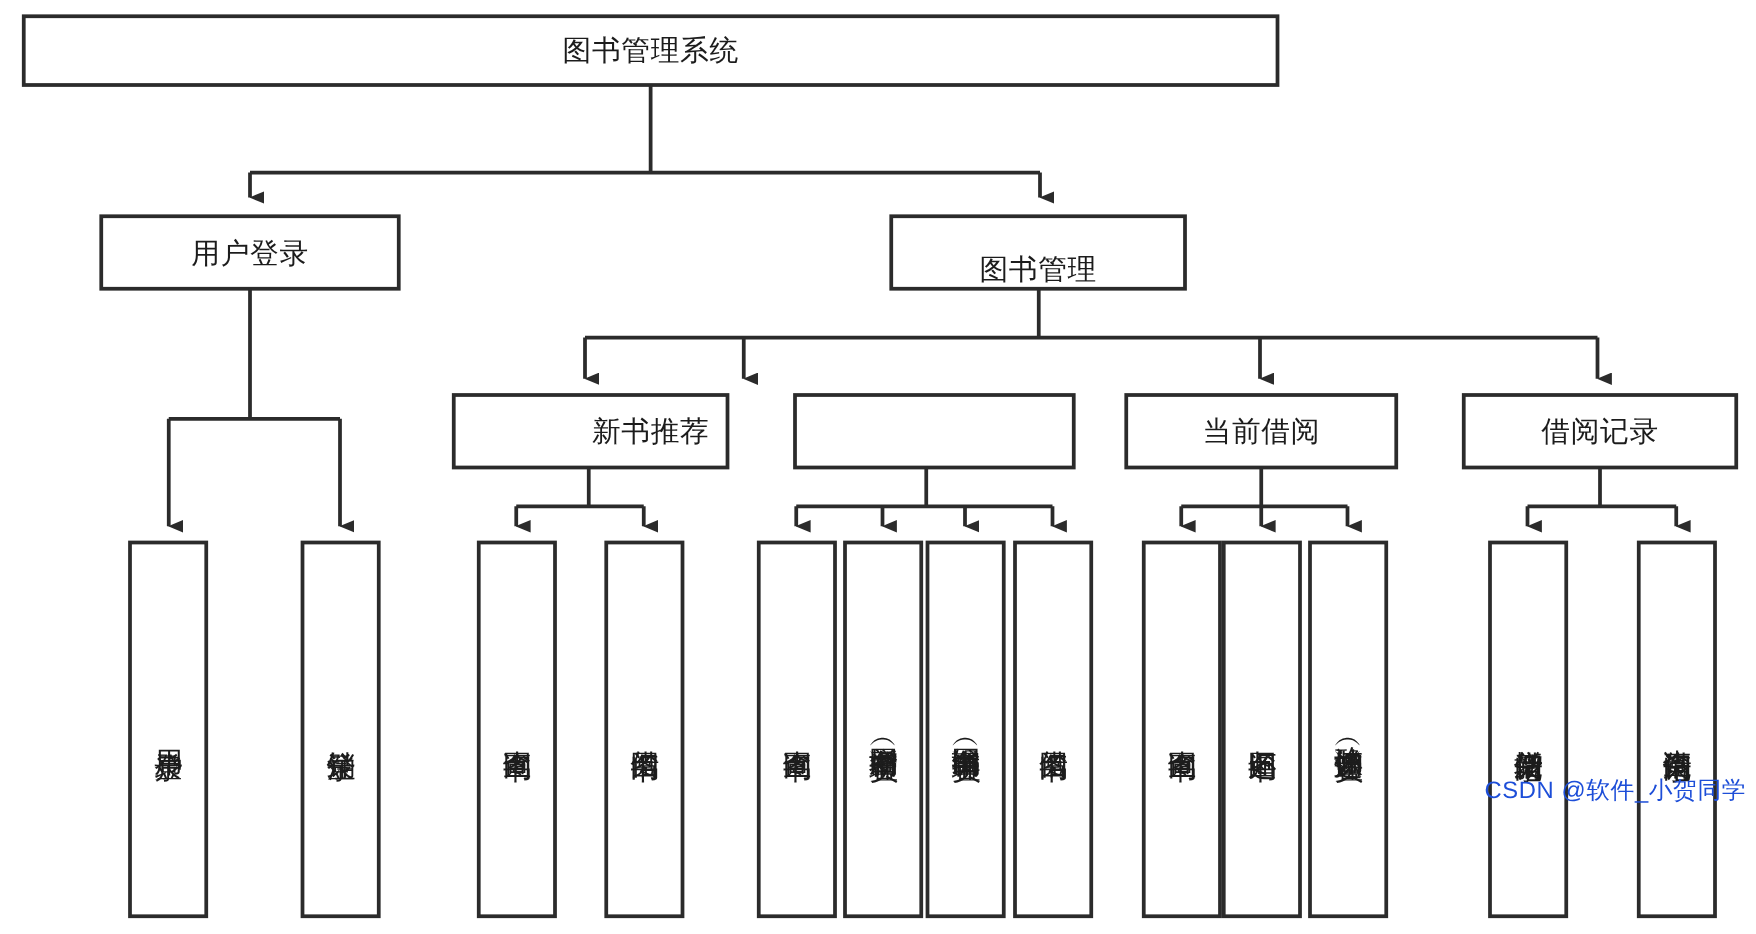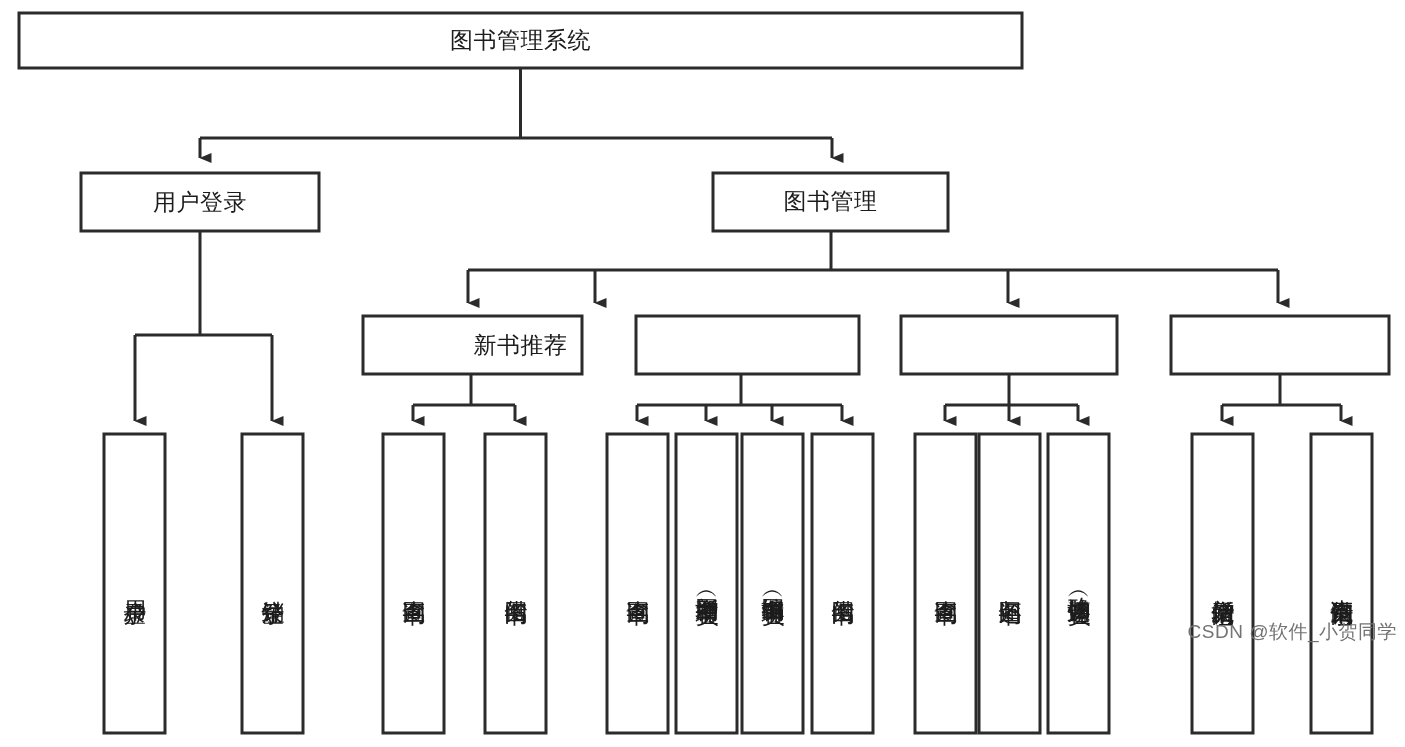--- a/index.html
+++ b/index.html
@@ -67,21 +67,21 @@
     letter-spacing: 1px;
     writing-mode: vertical-rl;
     text-orientation: upright;
     pointer-events: none;
   }
   .watermark {
     position: absolute;
     right: 8px;
     bottom: 6px;
     font-size: 19px;
-    color: #737373;
+    color: #1d4ed8;
     letter-spacing: 0.5px;
     white-space: nowrap;
     font-family: "Liberation Sans", "DejaVu Sans", sans-serif;
   }
 </style>
 </head>
 <body>
 
 <div id="diagram-root">
 
@@ -150,23 +150,25 @@
     <rect class="node-box" x="979" y="434" width="61" height="299"></rect>
     <rect class="node-box" x="1048" y="434" width="61" height="299"></rect>
 
     <rect class="node-box" x="1192" y="434" width="61" height="299"></rect>
     <rect class="node-box" x="1311" y="434" width="61" height="299"></rect>
   </svg>
 
   <div class="node-label-h" style="left:19px; top:13px; width:1003px; height:55px;">图书管理系统</div>
 
   <div class="node-label-h" style="left:81px; top:173px; width:238px; height:58px;">用户登录</div>
-  <div class="node-label-h" style="left:713px; top:172px; width:235px; height:58px;">图书管理</div>
+  <div class="node-label-h" style="left:713px; top:186px; width:235px; height:58px;">图书管理</div>
 
   <div class="node-label-h" style="left:363px; top:316px; width:219px; height:58px;margin-left:48px;">新书推荐</div>
+  <div class="node-label-h" style="left:901px; top:316px; width:216px; height:58px;">当前借阅</div>
+  <div class="node-label-h" style="left:1171px; top:316px; width:218px; height:58px;">借阅记录</div>
 
   <div class="node-label-v" style="left:104px; top:434px; width:61px; height:299px;">用户登录</div>
   <div class="node-label-v" style="left:242px; top:434px; width:61px; height:299px;">注销登录</div>
 
   <div class="node-label-v" style="left:383px; top:434px; width:61px; height:299px;">查询图书</div>
   <div class="node-label-v" style="left:485px; top:434px; width:61px; height:299px;">借阅图书</div>
 
   <div class="node-label-v" style="left:607px; top:434px; width:61px; height:299px;">查询图书</div>
   <div class="node-label-v" style="left:676px; top:434px; width:61px; height:299px;">新增图书（管理员）</div>
   <div class="node-label-v" style="left:742px; top:434px; width:61px; height:299px;">编辑图书（管理员）</div>

